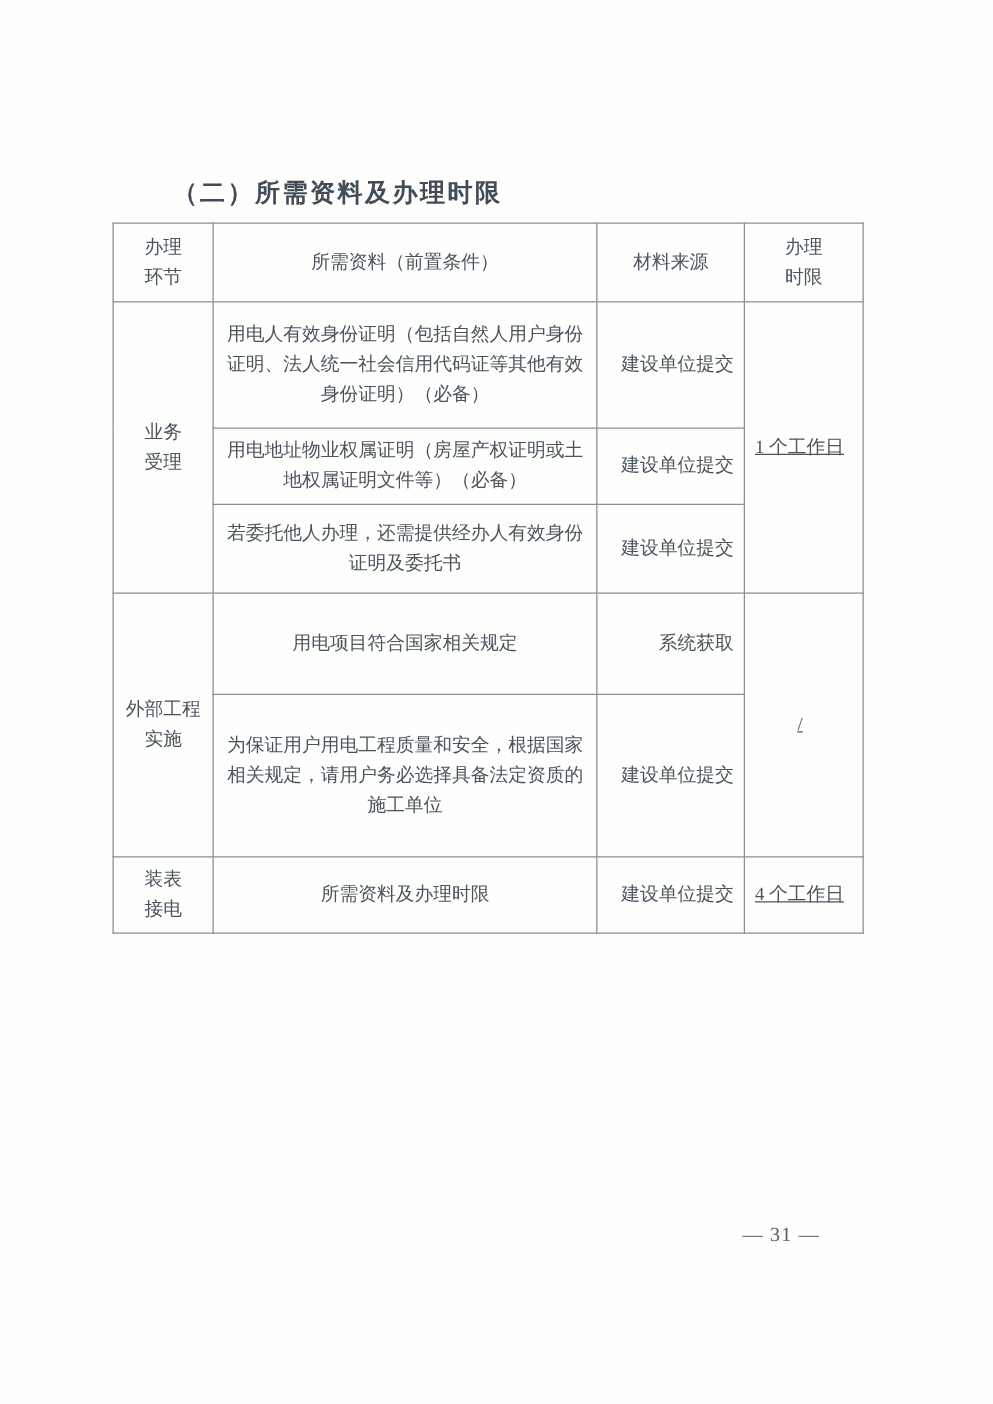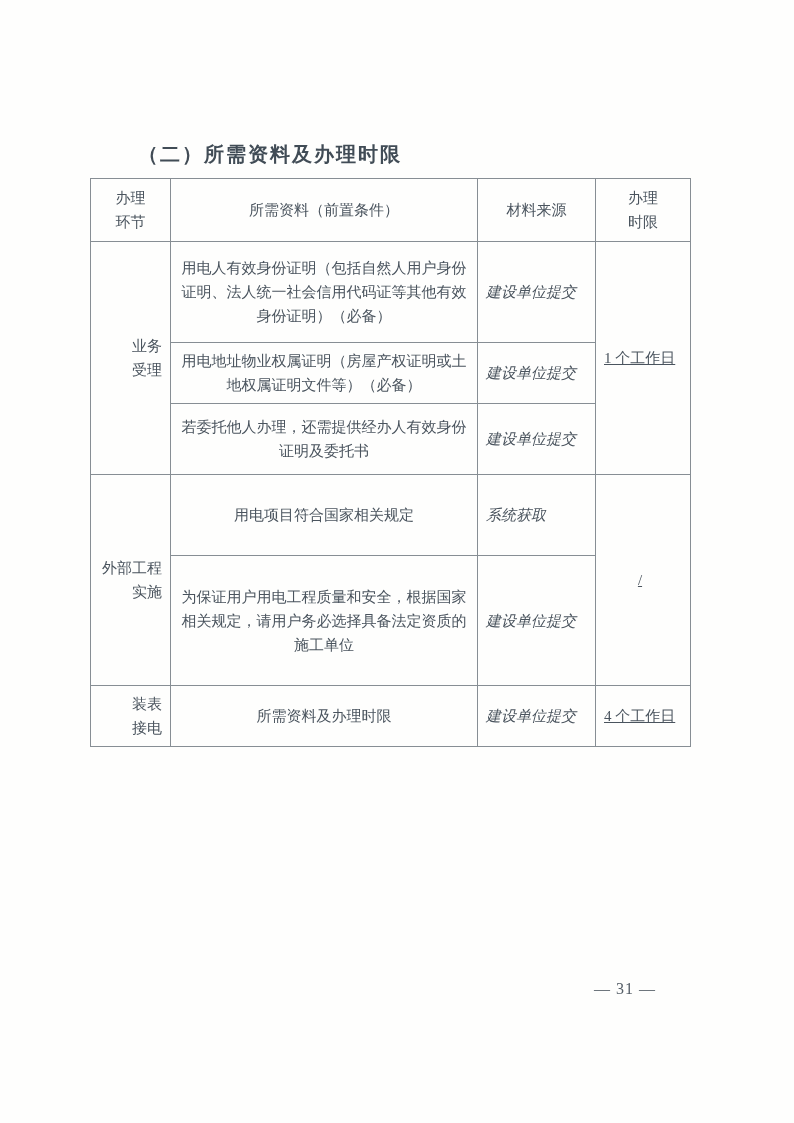--- a/index.html
+++ b/index.html
@@ -36,23 +36,23 @@
     font-weight: normal;
     font-size: 15px;
     color: #4a545e;
     vertical-align: middle;
     line-height: 1.6;
     padding: 6px 8px;
     overflow: hidden;
   }
   .req th { text-align: center; padding: 4px 4px; }
   .pre { white-space: pre-line; }
-  .stage { text-align: right; padding: 4px 2px; }
+  .stage { text-align: center; padding: 4px 2px; }
   .mat { text-align: center; padding-left: 13px; padding-right: 10px; margin-left: 32px; }
-  .src { text-align: left; padding-left: 9px; padding-right: 4px; font-style: italic; }
+  .src { text-align: right; padding-left: 9px; padding-right: 4px; }
   .time { text-align: left; padding-left: 8px; padding-right: 2px; text-decoration: underline; }
   .time.center { text-align: center; padding-left: 2px; }
   .page-number {
     position: absolute;
     top: 980px; right: 138px;
     font-size: 16px;
     letter-spacing: 1px;
     color: #555e67;
   }
 </style>

